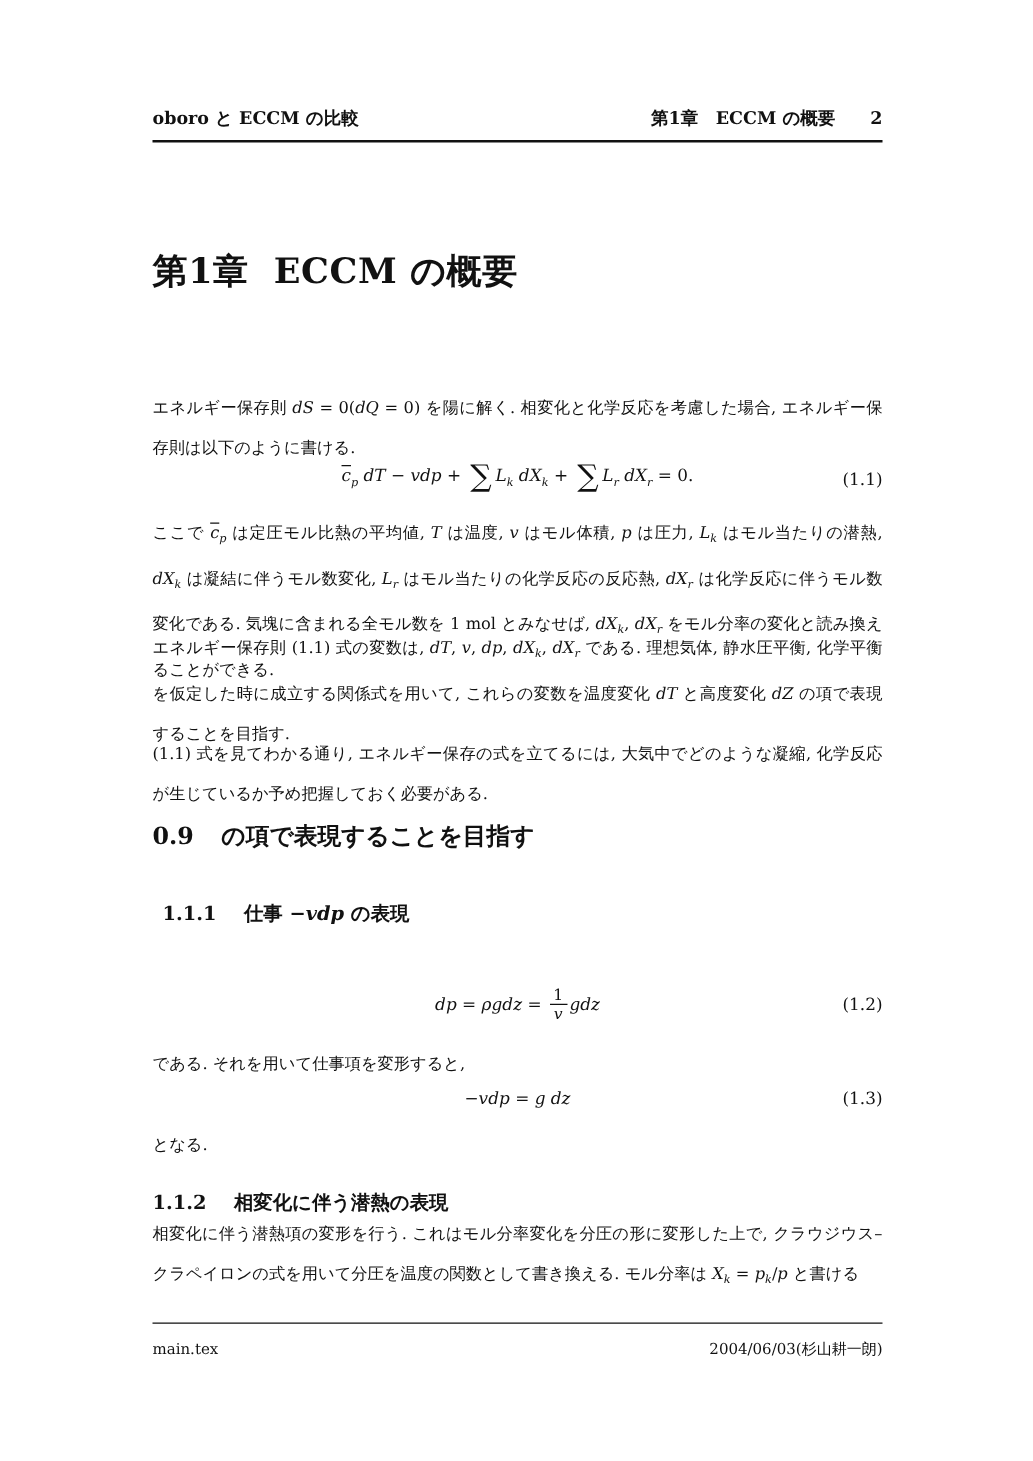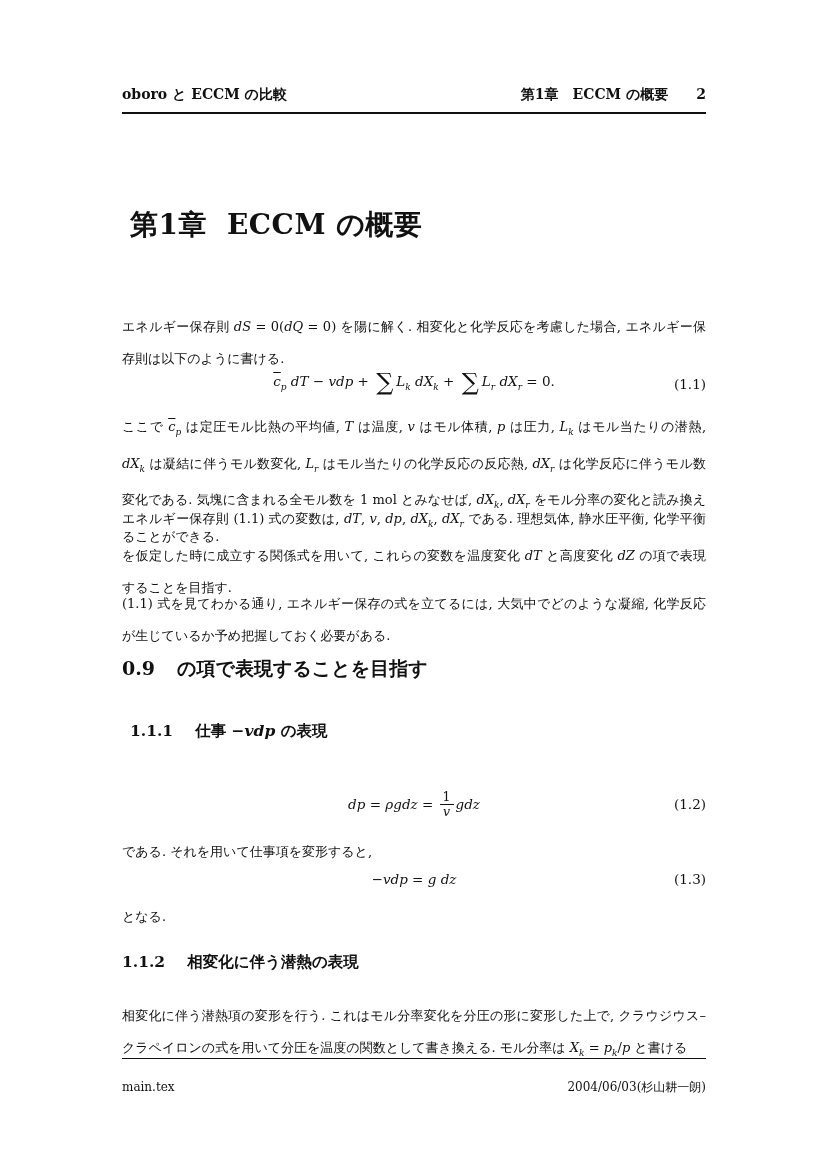--- a/index.html
+++ b/index.html
@@ -49,34 +49,34 @@
 
   
   .sec   { font-size:19px; font-weight:bold; }
   .ssec  { font-size:15.5px; font-weight:bold; }
   .sec .snum, .ssec .snum { margin-right:22px; }
 
   
   .runfoot {
     display:flex; justify-content:space-between; align-items:baseline;
     font-size:12px;
-    border-top:1px solid #111; padding-top:20px;
+    border-top:1px solid #111; padding-top:12px;
   }
 </style>
 </head>
 <body>
 
 <div class="page">
 
   <div class="blk runhead" style="top:86px">
     <span>oboro と ECCM の比較</span>
     <span><span>第1章</span><span class="chap-gap">ECCM の概要</span><span class="pageno">2</span></span>
   </div>
 
-  <h1 class="blk chapter" style="top:198px;margin:8px"><span>第1章</span><span class="gap"></span><span>ECCM の概要</span></h1>
+  <h1 class="blk chapter" style="top:198px;margin:0"><span>第1章</span><span class="gap"></span><span>ECCM の概要</span></h1>
 
   <p class="blk body" style="top:311px"><span class="t">エネルギー保存則 </span><span class="m">dS</span><span class="u"> = 0(</span><span class="m">dQ</span><span class="u"> = 0)</span><span class="t"> を陽に解く. 相変化と化学反応を考慮した場合, エネルギー保存則は以下のように書ける.</span></p>
 
   <div class="blk eq" style="top:366px"><span><span class="m bar">c</span><sub>p</sub><span class="m"> dT</span><span class="u"> − </span><span class="m">vdp</span><span class="u"> + </span><span class="sum">∑</span><span class="m">L</span><sub>k</sub><span class="m"> dX</span><sub>k</sub><span class="u"> + </span><span class="sum">∑</span><span class="m">L</span><sub>r</sub><span class="m"> dX</span><sub>r</sub><span class="u"> = 0.</span></span><span class="num">(1.1)</span></div>
 
   <p class="blk body" style="top:411px"><span class="t">ここで </span><span class="m bar">c</span><sub>p</sub><span class="t"> は定圧モル比熱の平均値, </span><span class="m">T</span><span class="t"> は温度, </span><span class="m">v</span><span class="t"> はモル体積, </span><span class="m">p</span><span class="t"> は圧力, </span><span class="m">L</span><sub>k</sub><span class="t"> はモル当たりの潜熱, </span><span class="m">dX</span><sub>k</sub><span class="t"> は凝結に伴うモル数変化, </span><span class="m">L</span><sub>r</sub><span class="t"> はモル当たりの化学反応の反応熱, </span><span class="m">dX</span><sub>r</sub><span class="t"> は化学反応に伴うモル数変化である. 気塊に含まれる全モル数を </span><span class="u">1 mol</span><span class="t"> とみなせば, </span><span class="m">dX</span><sub>k</sub><span class="u">, </span><span class="m">dX</span><sub>r</sub><span class="t"> をモル分率の変化と読み換えることができる.</span></p>
 
   <p class="blk body" style="top:503px"><span class="t">エネルギー保存則 </span><span class="u">(1.1)</span><span class="t"> 式の変数は, </span><span class="m">dT</span><span class="u">, </span><span class="m">v</span><span class="u">, </span><span class="m">dp</span><span class="u">, </span><span class="m">dX</span><sub>k</sub><span class="u">, </span><span class="m">dX</span><sub>r</sub><span class="t"> である. 理想気体, 静水圧平衡, 化学平衡を仮定した時に成立する関係式を用いて, これらの変数を温度変化 </span><span class="m">dT</span><span class="t"> と高度変化 </span><span class="m">dZ</span><span class="t"> の項で表現することを目指す.</span></p>
 
   <p class="blk body" style="top:588px"><span class="u">(1.1)</span><span class="t"> 式を見てわかる通り, エネルギー保存の式を立てるには, 大気中でどのような凝縮, 化学反応が生じているか予め把握しておく必要がある.</span></p>
@@ -89,20 +89,20 @@
   <div class="blk eq" style="top:789px"><span><span class="m">dp</span><span class="u"> = </span><span class="m">ρgdz</span><span class="u"> = </span><span class="frac"><span class="fn">1</span><span class="fd m">v</span></span><span class="m">gdz</span></span><span class="num">(1.2)</span></div>
 
   <p class="blk body" style="top:836px"><span class="t">である. それを用いて仕事項を変形すると,</span></p>
 
   <div class="blk eq" style="top:864px"><span><span class="u">−</span><span class="m">vdp</span><span class="u"> = </span><span class="m">g dz</span></span><span class="num">(1.3)</span></div>
 
   <p class="blk body" style="top:901px"><span class="t">となる.</span></p>
 
   <h3 class="blk ssec" style="top:952px;margin:0"><span class="snum">1.1.2</span><span>相変化に伴う潜熱の表現</span></h3>
 
-  <p class="blk body" style="top:1000px"><span class="t">相変化に伴う潜熱項の変形を行う. これはモル分率変化を分圧の形に変形した上で, クラウジウス–クラペイロンの式を用いて分圧を温度の関数として書き換える. モル分率は </span><span class="m">X</span><sub>k</sub><span class="u"> = </span><span class="m">p</span><sub>k</sub><span class="u">/</span><span class="m">p</span><span class="t"> と書ける</span></p>
+  <p class="blk body" style="top:972px"><span class="t">相変化に伴う潜熱項の変形を行う. これはモル分率変化を分圧の形に変形した上で, クラウジウス–クラペイロンの式を用いて分圧を温度の関数として書き換える. モル分率は </span><span class="m">X</span><sub>k</sub><span class="u"> = </span><span class="m">p</span><sub>k</sub><span class="u">/</span><span class="m">p</span><span class="t"> と書ける</span></p>
 
   <div class="blk runfoot" style="top:1058px">
     <span>main.tex</span>
     <span>2004/06/03(杉山耕一朗)</span>
   </div>
 
 </div>
 
 </body></html>

